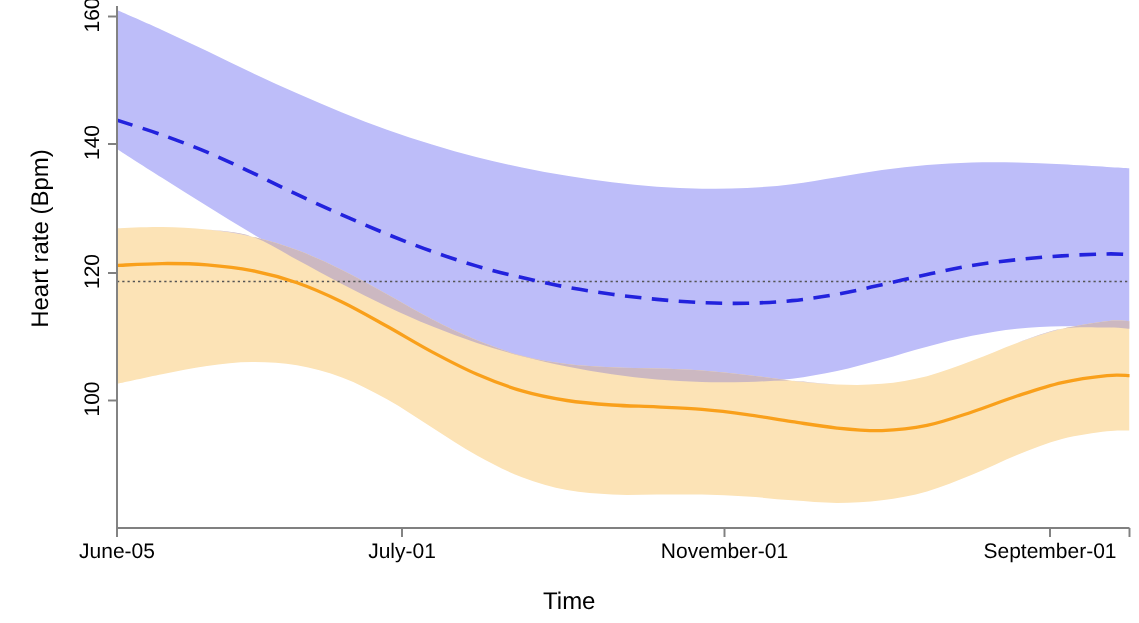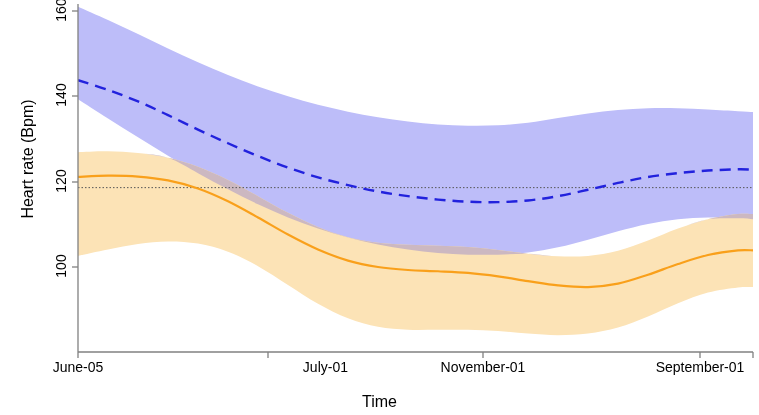--- a/index.html
+++ b/index.html
@@ -87,18 +87,18 @@
   <div class="xlabel">Time</div>
 
   <div id="ytick-labels">
       <div class="ytick-label" style="width: 40px; left: 41px; top: 258px;">100</div>
       <div class="ytick-label" style="width: 40px; left: 41px; top: 173px;">120</div>
       <div class="ytick-label" style="width: 40px; left: 41px; top: 87px;">140</div>
       <div class="ytick-label" style="width: 40px; left: 41px; top: 2px;">160</div>
     </div>
   <div id="xtick-labels">
       <div class="xtick-label" style="width: 160px; left: -2px;">June-05</div>
-      <div class="xtick-label" style="width: 160px; left: 188px; text-align: right;">July-01</div>
+      <div class="xtick-label" style="width: 160px; left: 188px;">July-01</div>
       <div class="xtick-label" style="width: 160px; left: 403px;">November-01</div>
       <div class="xtick-label" style="width: 160px; left: 620px;">September-01</div>
     </div>
 
 </div>
 
 </body></html>

